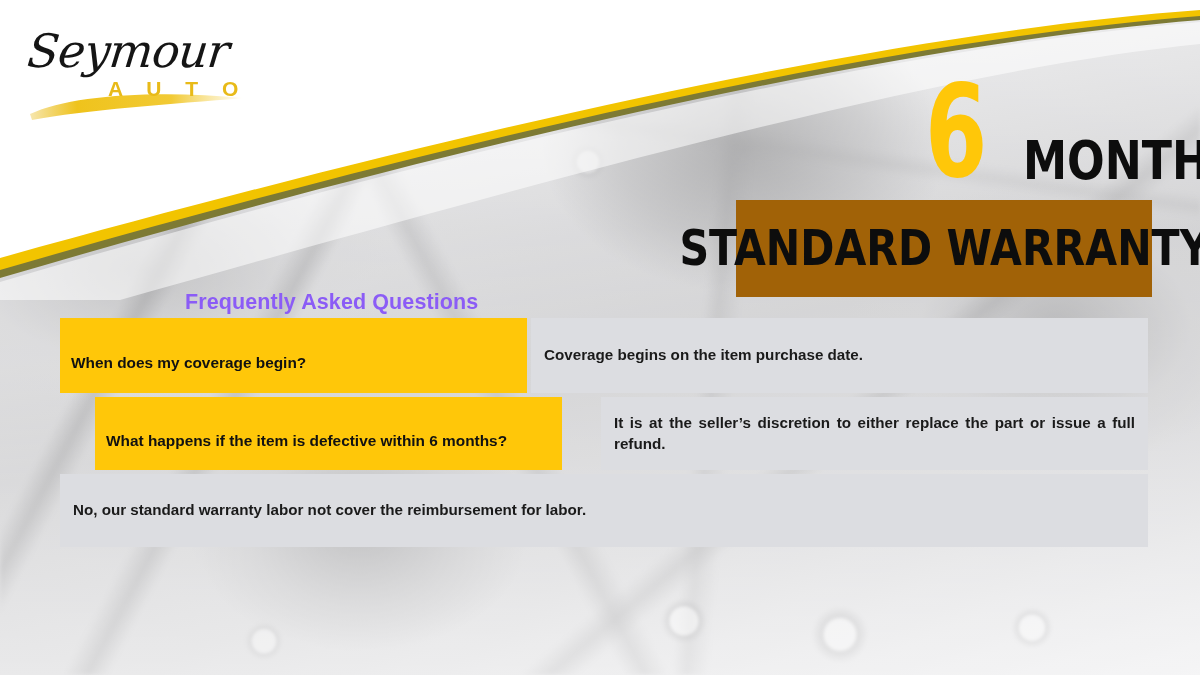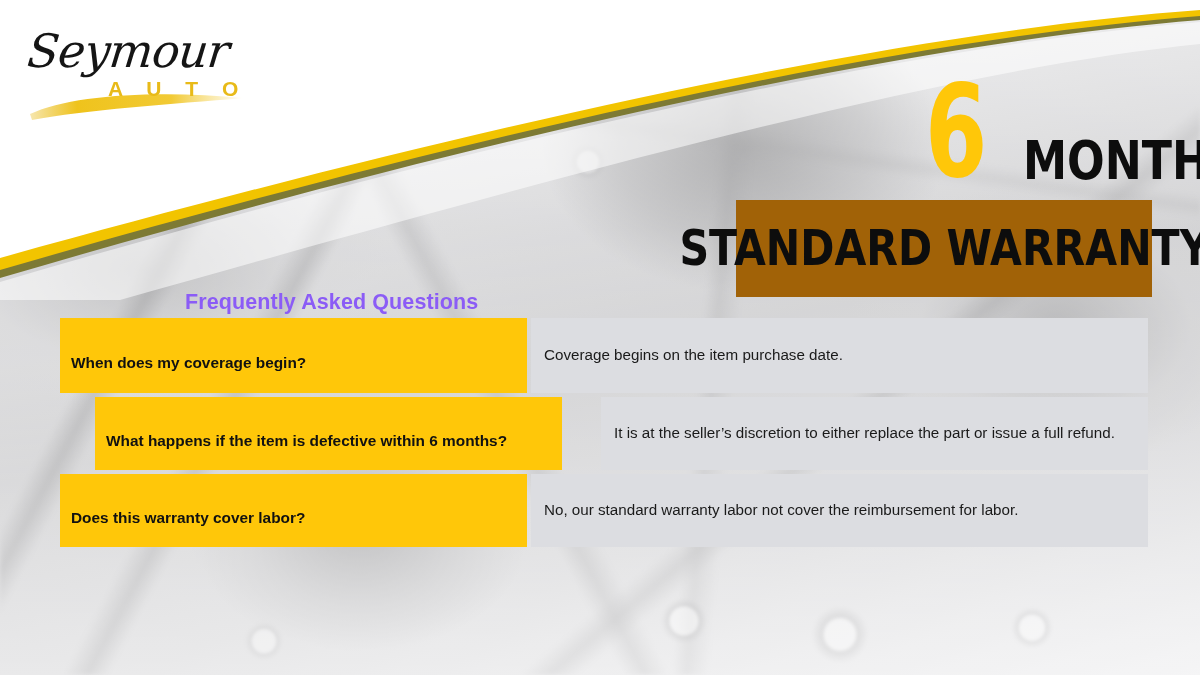--- a/index.html
+++ b/index.html
@@ -210,21 +210,21 @@
     line-height: 1.33;
   }
   .faq-a {
     flex: 1 1 auto;
     background: #DCDDE1;
     box-sizing: border-box;
     padding: 0 13px 0 13px;
     display: flex;
     align-items: center;
     font-size: 15.2px;
-    font-weight: 400;
+    font-weight: 700;
     color: #1a1a1a;
     line-height: 1.35;
     text-align: justify;
   }
   .faq-a > span { display: block; width: 100%; }
   .r1 .faq-q, .r1 .faq-a { height: 75px; }
   .r2 .faq-q, .r2 .faq-a { height: 73px; margin-left: 35px; }
   .r3 .faq-q, .r3 .faq-a { height: 73px; }
   .r4 .faq-q, .r4 .faq-a { height: 74px; }
 </style>
@@ -288,21 +288,20 @@
     </div>
 
     <div class="faq-row r2">
       <div class="faq-q">What happens if the item is defective within 6 months?</div>
       <div class="faq-a">
           <span>It is at the seller’s discretion to either replace the part or issue a full refund.</span>
         </div>
     </div>
 
     <div class="faq-row r3">
-      <div class="faq-q">Does this warranty cover labor?</div>
       <div class="faq-a">
           <span>No, our standard warranty labor not cover the reimbursement for labor.</span>
         </div>
     </div>
 
 
   </div>
 
 </div>
 

